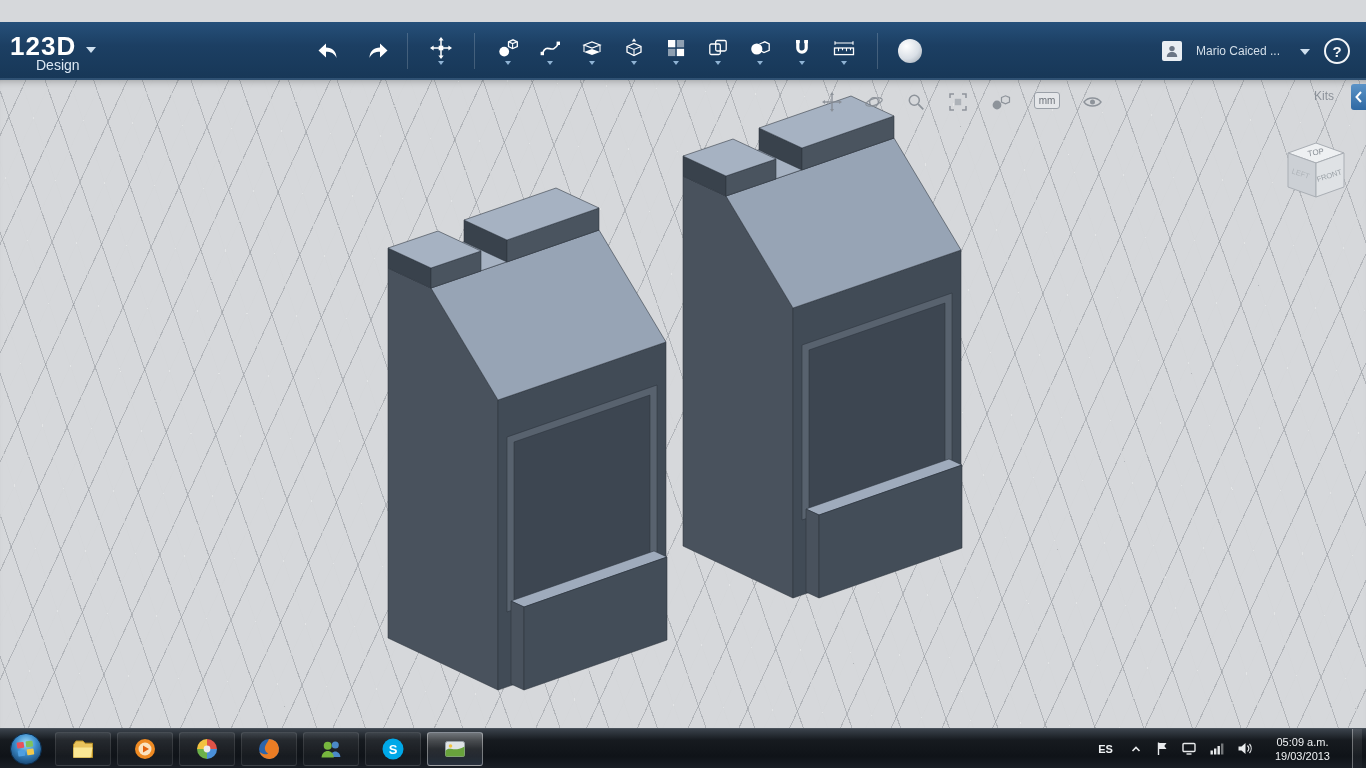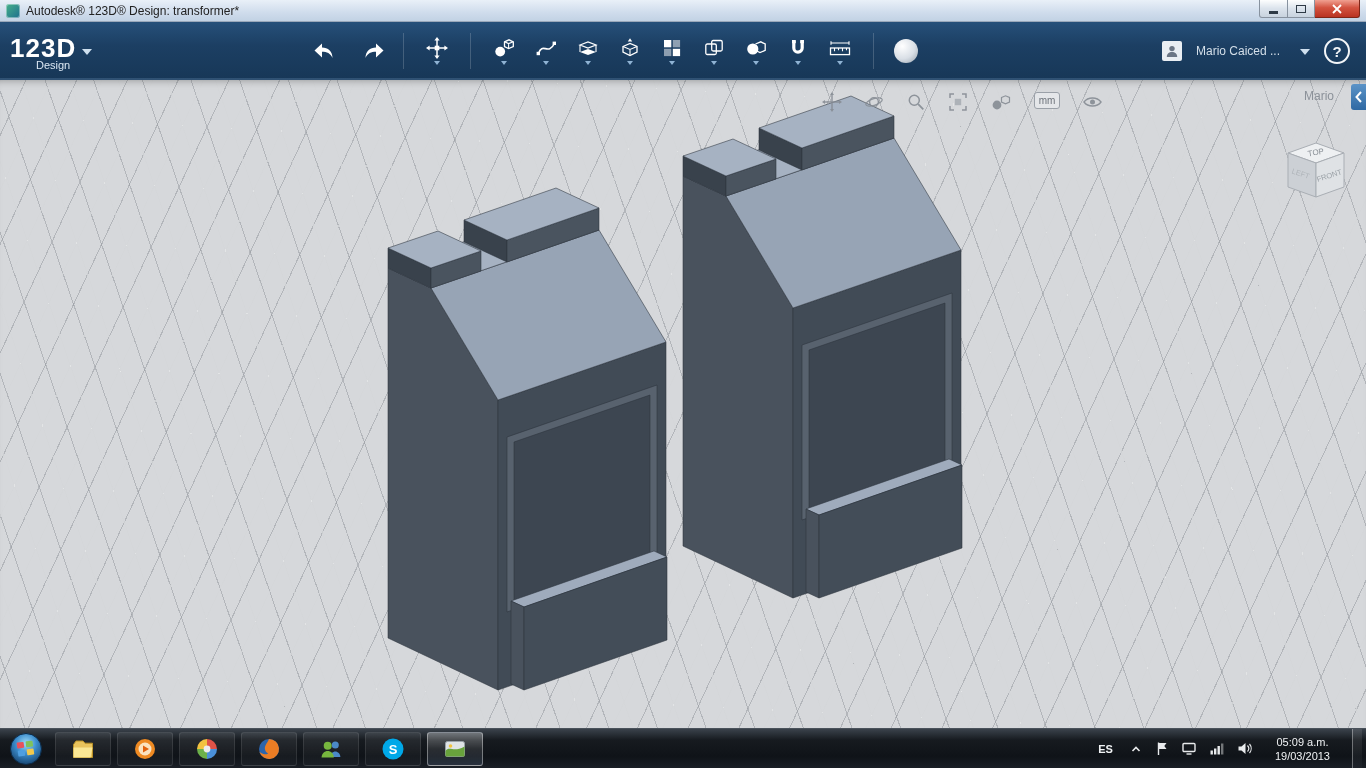--- a/index.html
+++ b/index.html
@@ -22,21 +22,21 @@
     background:linear-gradient(#f0a091,#d35340 45%,#b93322); border-color:#7e2618; }
   .min-glyph { width:9px; height:3px; background:#2e3a46; margin-top:8px; }
   .max-glyph { width:10px; height:8px; border:1.5px solid #2e3a46; background:transparent; }
 
   
   #appbar { position:absolute; top:22px; left:0; width:1366px; height:58px;
     background:linear-gradient(#26507a,#1c3f63 40%,#173757); display:flex; align-items:center;
     box-shadow:inset 0 -2px 0 rgba(120,160,200,.25);justify-content:center; }
   #logo { display:flex; align-items:flex-start; padding:4px 10px 0 10px; cursor:pointer; }
   #logo-text { color:#fff; font-size:26px; font-weight:bold; letter-spacing:1px; line-height:26px; }
-  #logo-sub { color:#dce8f4; font-size:11px; margin:-2px 0 0 26px; }
+  #logo-sub { color:#dce8f4; font-size:14px; margin:-2px 0 0 26px; }
   .chev { width:0; height:0; border-left:5px solid transparent; border-right:5px solid transparent;
     border-top:6px solid #cfe0ef; margin:14px 0 0 6px; }
   .vsep { width:1px; height:36px; background:rgba(255,255,255,.18); margin:0 12px; }
   .tool { width:42px; display:flex; flex-direction:column; align-items:center; gap:2px; cursor:pointer; }
   .tool svg { display:block; }
   .tri-down { width:0; height:0; border-left:3.5px solid transparent; border-right:3.5px solid transparent;
     border-top:4px solid #8fb3d4; }
   .undo-grp { display:flex; gap:16px; margin-left:205px; }
   .bigbtn { width:34px; height:30px; display:flex; align-items:center; justify-content:center; cursor:pointer; }
   #material-sphere { width:24px; height:24px; border-radius:50%;
@@ -80,37 +80,20 @@
   .tray-ico { cursor:pointer; display:flex; }
   #clock { text-align:center; color:#f0f2f4; font-size:11px; line-height:14px; padding:0 10px; cursor:pointer; }
   #show-desktop { width:10px; height:40px; border-left:1px solid rgba(255,255,255,.35);
     background:linear-gradient(rgba(255,255,255,.10), rgba(255,255,255,.02)); cursor:pointer; }
 </style>
 </head>
 <body>
 
 <div id="page">
 
-  <div id="titlebar">
-    <div class="app-ico"></div>
-    <span id="window-title">Autodesk® 123D® Design: transformer*</span>
-    <div id="win-controls">
-      <div class="winbtn min">
-          <div class="min-glyph"></div>
-        </div>
-      <div class="winbtn max">
-          <div class="max-glyph"></div>
-        </div>
-      <div class="winbtn close">
-        <svg width="10" height="10" viewBox="0 0 10 10">
-            <path d="M1 1 L9 9 M9 1 L1 9" stroke="#fff" stroke-width="1.8"></path>
-          </svg>
-      </div>
-    </div>
-  </div>
 
   <div id="appbar">
     <div id="logo">
       <div>
         <div id="logo-text">123D</div>
         <div id="logo-sub">Design</div>
       </div>
       <div class="chev"></div>
     </div>
 
@@ -315,21 +298,21 @@
         <circle cx="7" cy="13" r="4.4" fill="#868c94"></circle>
         <path d="M11.5 5.5 L15.5 3.8 L19.5 5.5 L19.5 10 L15.5 11.8 L11.5 10 Z" fill="none" stroke="#868c94" stroke-width="1.2"></path>
       </svg>
       <div id="units-badge">mm</div>
       <svg class="navbtn" width="21" height="20" viewBox="0 0 21 20">
         <path d="M2 10 C6 4.6 15 4.6 19 10 C15 15.4 6 15.4 2 10 Z" fill="none" stroke="#868c94" stroke-width="1.4"></path>
         <circle cx="10.5" cy="10" r="2.5" fill="#868c94"></circle>
       </svg>
     </div>
 
-    <div id="kits-label">Mario</div>
+    <div id="kits-label">Kits</div>
     <div id="kits-toggle">
       <svg width="9" height="14" viewBox="0 0 9 14">
         <path d="M7 2 L2.5 7 L7 12" fill="none" stroke="#fff" stroke-width="2"></path>
       </svg>
     </div>
 
     <svg id="viewcube" width="72" height="68" viewBox="0 0 72 68">
       <g stroke="#a9aeb4" stroke-width="1" stroke-linejoin="round">
         <polygon points="36,5 64,15 36,25 8,15" fill="#eef0f2"></polygon>
         <polygon points="8,15 36,25 36,59 8,49" fill="#ccd0d5"></polygon>

